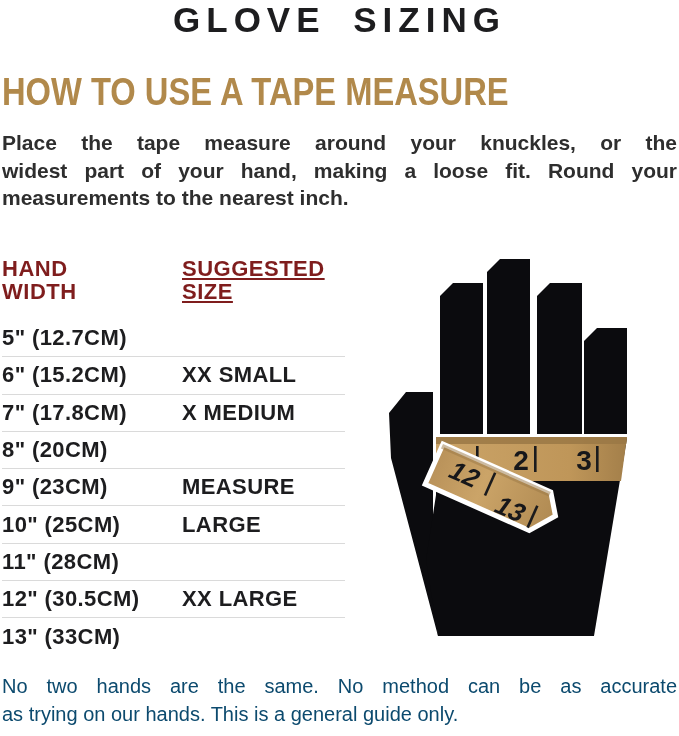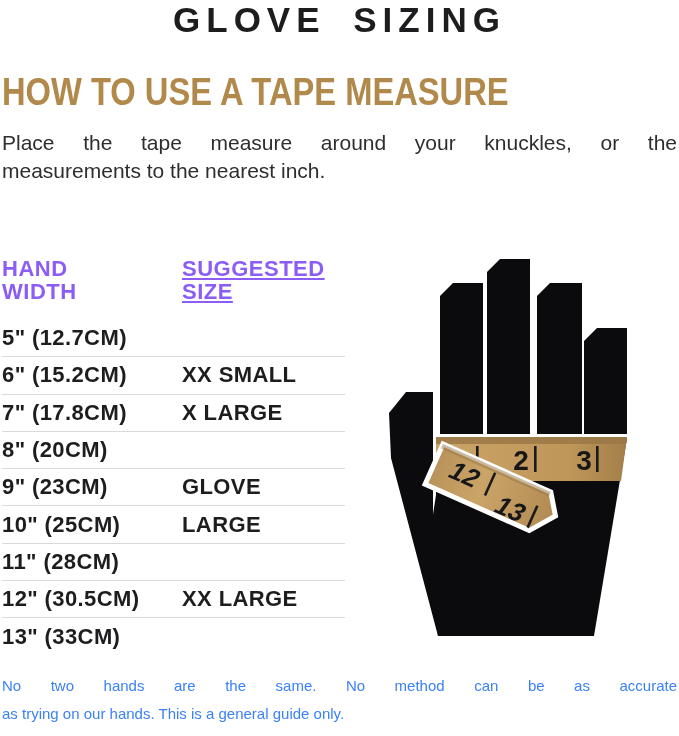--- a/index.html
+++ b/index.html
@@ -22,57 +22,58 @@
   #section-heading{
     left:2px;top:72px;width:677px;height:40px;line-height:40px;
     font-weight:bold;font-size:38px;letter-spacing:0px;
     color:#b1894b;white-space:nowrap;
     transform:scaleX(0.86);transform-origin:left center;
   }
 
   
   #measure-instructions{
     left:2px;top:129px;width:675px;
-    font-size:21px;line-height:27.6px;color:#2e2e2e;
+    font-size:21px;line-height:27.6px;color:#2e2e2e;font-weight:bold;
   }
   .jline{text-align:justify;text-align-last:justify;}
 
   
   #size-table{left:2px;top:257px;width:343px;}
-  .tbl-head{display:flex;color:#8b5cf6;font-weight:bold;
+  .tbl-head{display:flex;color:#7f1d1d;font-weight:bold;
     font-size:22px;line-height:23px;letter-spacing:0.5px;}
   .tbl-head .c1{width:180px;}
   .tbl-head .c1 .inner{width:95px;}
   .tbl-head .c2 .inner{width:150px;text-decoration:underline;}
   #table-rows{margin-top:17px;}
   .trow{display:flex;align-items:center;height:36.3px;
     border-top:1.5px solid #dadada;
     font-size:22px;font-weight:bold;letter-spacing:0.4px;color:#1d1d1f;
     white-space:nowrap;}
   .trow:first-child{border-top:none;}
   .trow .c1{width:180px;}
 
   
   #footnote{
     left:2px;top:672px;width:675px;
-    font-size:15px;line-height:28px;color:#3b82f6;
+    font-size:20px;line-height:28px;color:#0c4a6e;
   }
 
   
   #hand-illustration{left:383px;top:250px;}
 </style>
 </head>
 <body>
 
 <div class="abs" id="page-title">GLOVE SIZING</div>
 
 <div class="abs" id="section-heading">HOW TO USE A TAPE MEASURE</div>
 
 <div class="abs" id="measure-instructions">
     <div class="jline">Place the tape measure around your knuckles, or the</div>
+    <div class="jline">widest part of your hand, making a loose fit. Round your</div>
     <div>measurements to the nearest inch.</div>
   </div>
 
 <div class="abs" id="size-table">
   <div class="tbl-head">
     <div class="c1">
       <div class="inner">HAND WIDTH</div>
     </div>
     <div class="c2">
       <div class="inner">SUGGESTED SIZE</div>
@@ -81,28 +82,28 @@
   <div id="table-rows">
       <div class="trow">
         <div class="c1">5" (12.7CM)</div>
       </div>
       <div class="trow">
         <div class="c1">6" (15.2CM)</div>
         <div class="c2">XX SMALL</div>
       </div>
       <div class="trow">
         <div class="c1">7" (17.8CM)</div>
-        <div class="c2">X LARGE</div>
+        <div class="c2">X MEDIUM</div>
       </div>
       <div class="trow">
         <div class="c1">8" (20CM)</div>
       </div>
       <div class="trow">
         <div class="c1">9" (23CM)</div>
-        <div class="c2">GLOVE</div>
+        <div class="c2">MEASURE</div>
       </div>
       <div class="trow">
         <div class="c1">10" (25CM)</div>
         <div class="c2">LARGE</div>
       </div>
       <div class="trow">
         <div class="c1">11" (28CM)</div>
       </div>
       <div class="trow">
         <div class="c1">12" (30.5CM)</div>

